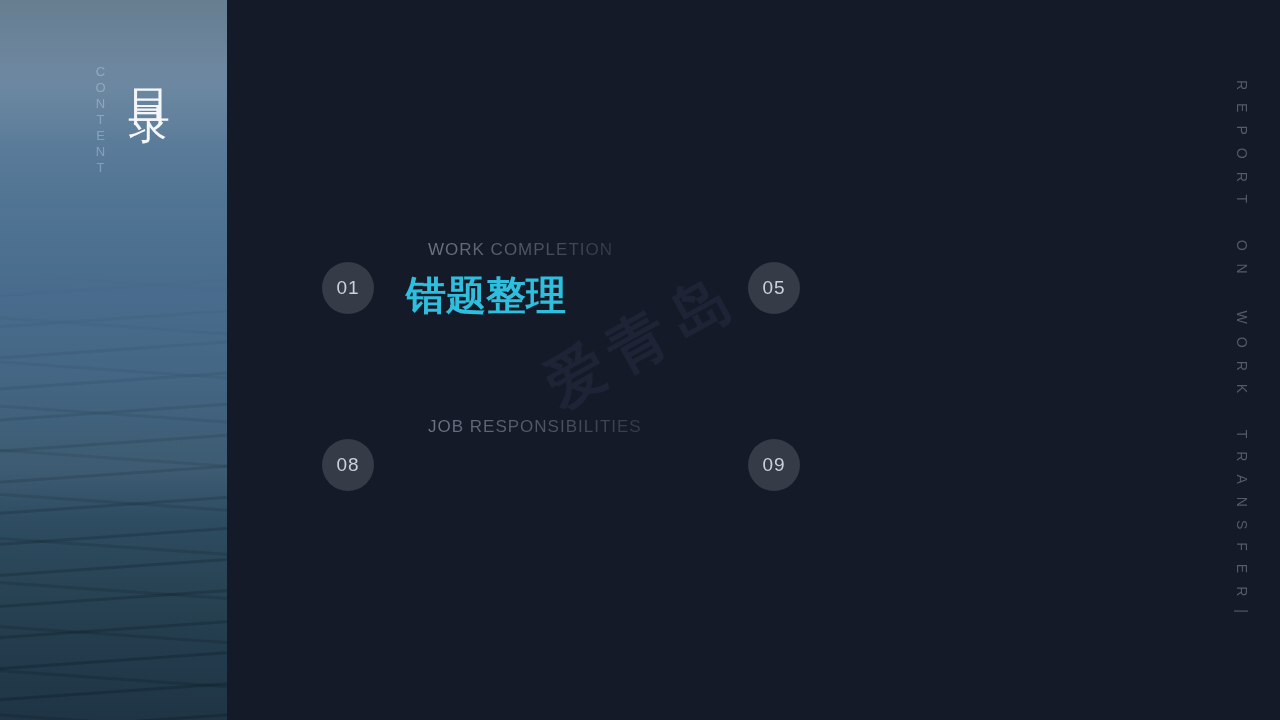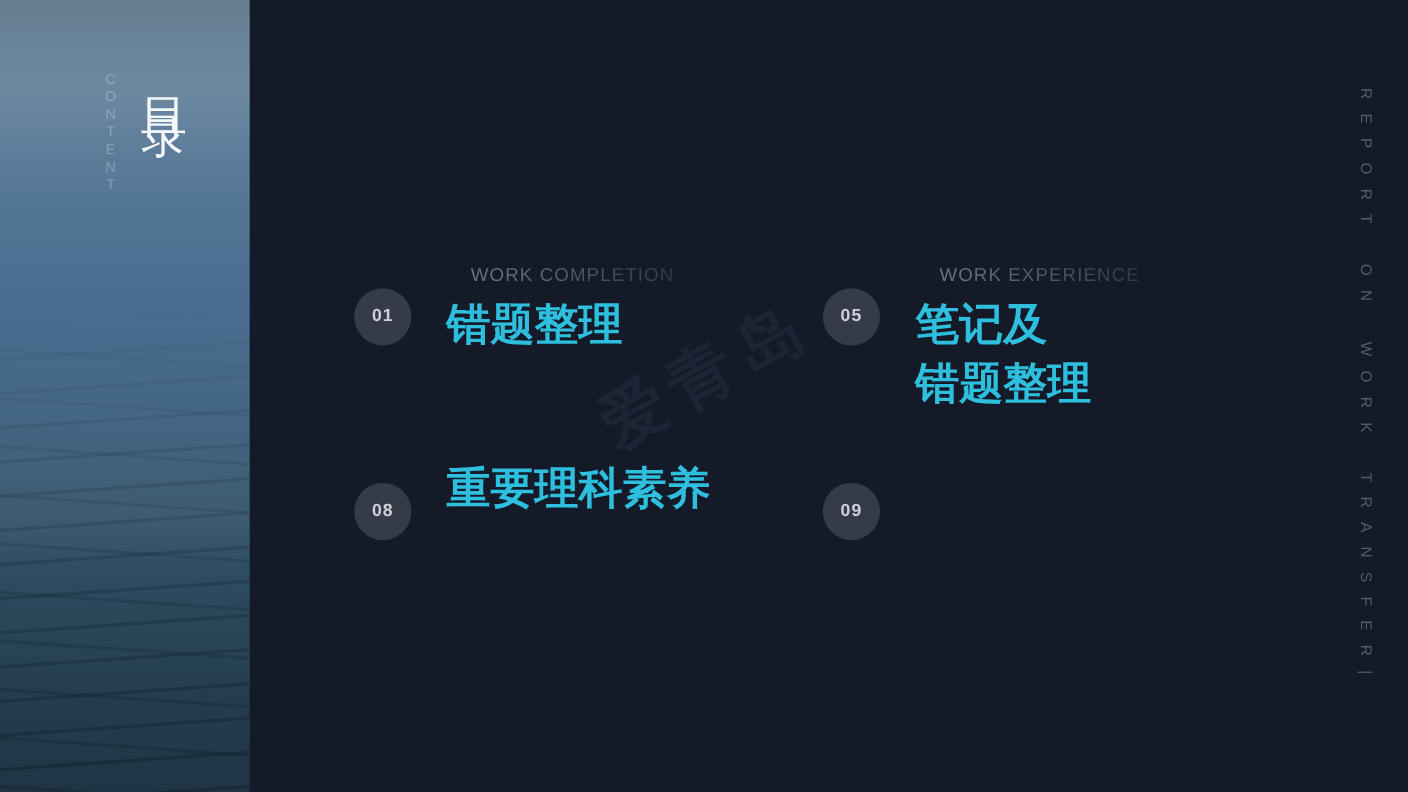--- a/index.html
+++ b/index.html
@@ -82,21 +82,21 @@
   .toc-item.pos-4 { left: 748px; top: 417px; }
 
   .num-circle {
     flex: 0 0 auto;
     width: 52px; height: 52px; margin-top: 22px;
     border-radius: 50%;
     background: #353b47;
     display: flex; align-items: center; justify-content: center;
   }
   .num-circle span {
-    font-size: 16px; font-weight: 700; color: #ccd1da; letter-spacing: 1px;
+    font-size: 19px; font-weight: 400; color: #ccd1da; letter-spacing: 1px;
   }
 
   .item-text { margin-left: 32px; }
   .item-label {
     margin-left: 22px; margin-bottom: 8px;
     font-size: 17px; letter-spacing: 1px; white-space: nowrap;
     background: linear-gradient(90deg, #6d7585 0%, #4e5563 55%, #333947 100%);
     -webkit-background-clip: text; background-clip: text;
     color: transparent; -webkit-text-fill-color: transparent;
   }
@@ -124,33 +124,28 @@
   <div class="item-text">
     <div class="item-label">WORK COMPLETION</div>
     <div class="item-title">错题整理</div>
   </div>
 </div>
 
 <div class="toc-item pos-2">
   <div class="num-circle">
     <span>05</span>
   </div>
-  <div class="item-text">
-    <div class="item-label">WORK EXPERIENCE</div>
-    <div class="item-title">笔记及
-错题整理</div>
-  </div>
 </div>
 
 <div class="toc-item pos-3">
   <div class="num-circle">
     <span>08</span>
   </div>
   <div class="item-text">
-    <div class="item-title">重要理科素养</div>
+    <div class="item-label">JOB RESPONSIBILITIES</div>
   </div>
 </div>
 
 <div class="toc-item pos-4">
   <div class="num-circle">
     <span>09</span>
   </div>
   <div class="item-text">
   </div>
 </div>

